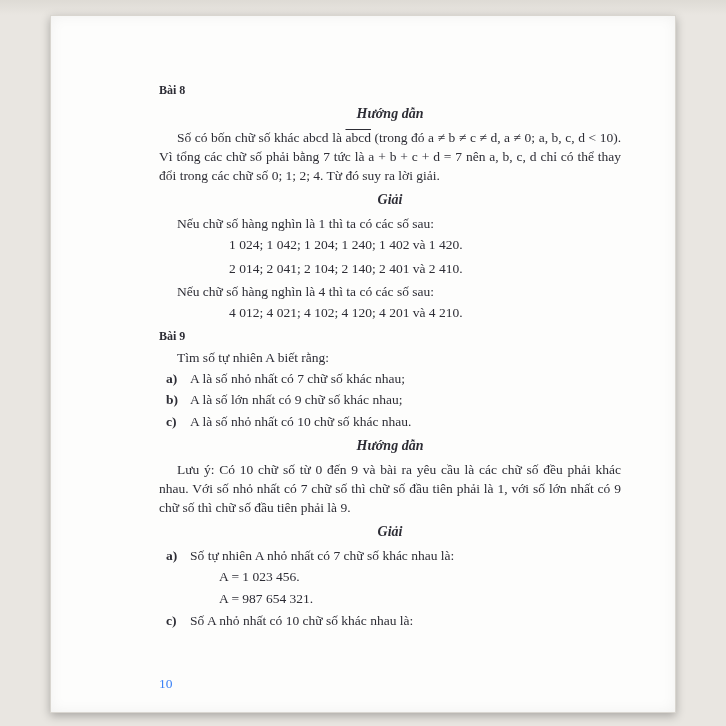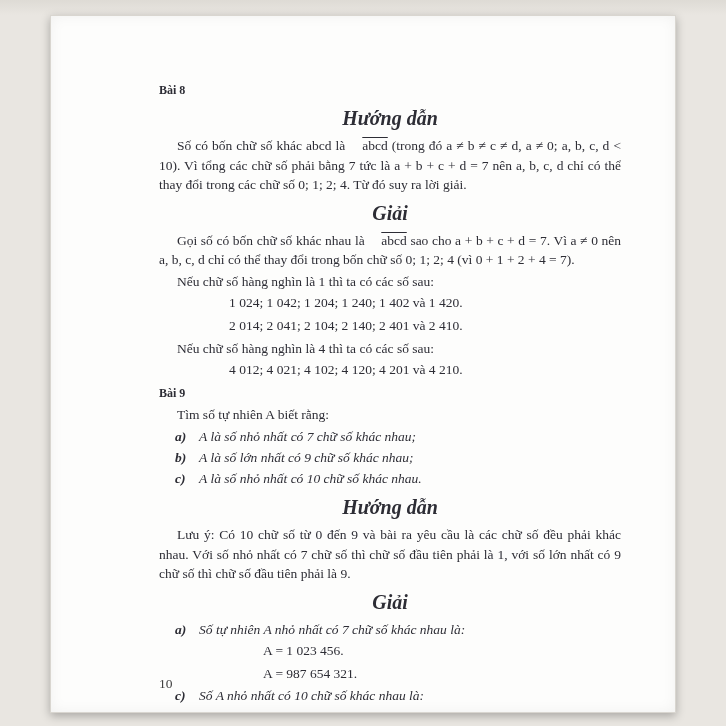--- a/index.html
+++ b/index.html
@@ -27,50 +27,49 @@
     font-size:13.5px; line-height:1.42;
   }
   .section-heading {
     font-weight:bold; font-size:12px; margin:6px 0 3px 0;
   }
   .para {
     margin:0 0 2px 0; text-align:justify; text-indent:18px;
   }
   .center-label {
     text-align:center; font-weight:bold; font-style:italic;
-    margin:5px 0 4px 0; font-size:20px;
+    margin:5px 0 4px 0; font-size:14px;
   }
-  .vinculum { text-decoration:overline;margin-left:13px; }
+  .vinculum { text-decoration:overline; }
   .num-line { margin:2px 0 4px 70px; }
-  .item { margin:0 0 2px 16px;font-style:italic; }
+  .item { margin:0 0 2px 7px; }
   .letter { font-weight:bold; display:inline-block; width:24px; }
-  .answer-line { margin:2px 0 3px 104px; }
+  .answer-line { margin:2px 0 3px 60px; }
   .page-number {
     position:absolute; left:108px; bottom:20px;
-    font-size:13.5px; color:#404040;
+    font-size:13.5px; color:#3b82f6;
   }
 </style>
 </head>
 <body>
 
 <div class="scan-top-edge"></div>
 
 <div class="page">
   <div class="content">
 
     <div class="section-heading">Bài 8</div>
 
 
     <div class="center-label">Hướng dẫn</div>
 
     <p class="para"><span>Số có bốn chữ số khác abcd là </span><span class="vinculum">abcd</span><span> (trong đó a ≠ b ≠ c ≠ d, a ≠ 0; a, b, c, d &lt; 10). Vì tổng các chữ số phải bằng 7 tức là a + b + c + d = 7 nên a, b, c, d chỉ có thể thay đổi trong các chữ số 0; 1; 2; 4. Từ đó suy ra lời giải.</span></p>
 
     <div class="center-label">Giải</div>
 
-    <p class="para"><span>Gọi số có bốn chữ số khác nhau là </span><span class="vinculum">abcd</span><span> sao cho a + b + c + d = 7. Vì a ≠ 0 nên a, b, c, d chỉ có thể thay đổi trong bốn chữ số 0; 1; 2; 4 (vì 0 + 1 + 2 + 4 = 7).</span></p>
 
     <p class="para">Nếu chữ số hàng nghìn là 1 thì ta có các số sau:</p>
     <div class="num-line">1 024; 1 042; 1 204; 1 240; 1 402 và 1 420.</div>
 
     <div class="num-line">2 014; 2 041; 2 104; 2 140; 2 401 và 2 410.</div>
 
     <p class="para">Nếu chữ số hàng nghìn là 4 thì ta có các số sau:</p>
     <div class="num-line">4 012; 4 021; 4 102; 4 120; 4 201 và 4 210.</div>
 
     <div class="section-heading">Bài 9</div>

